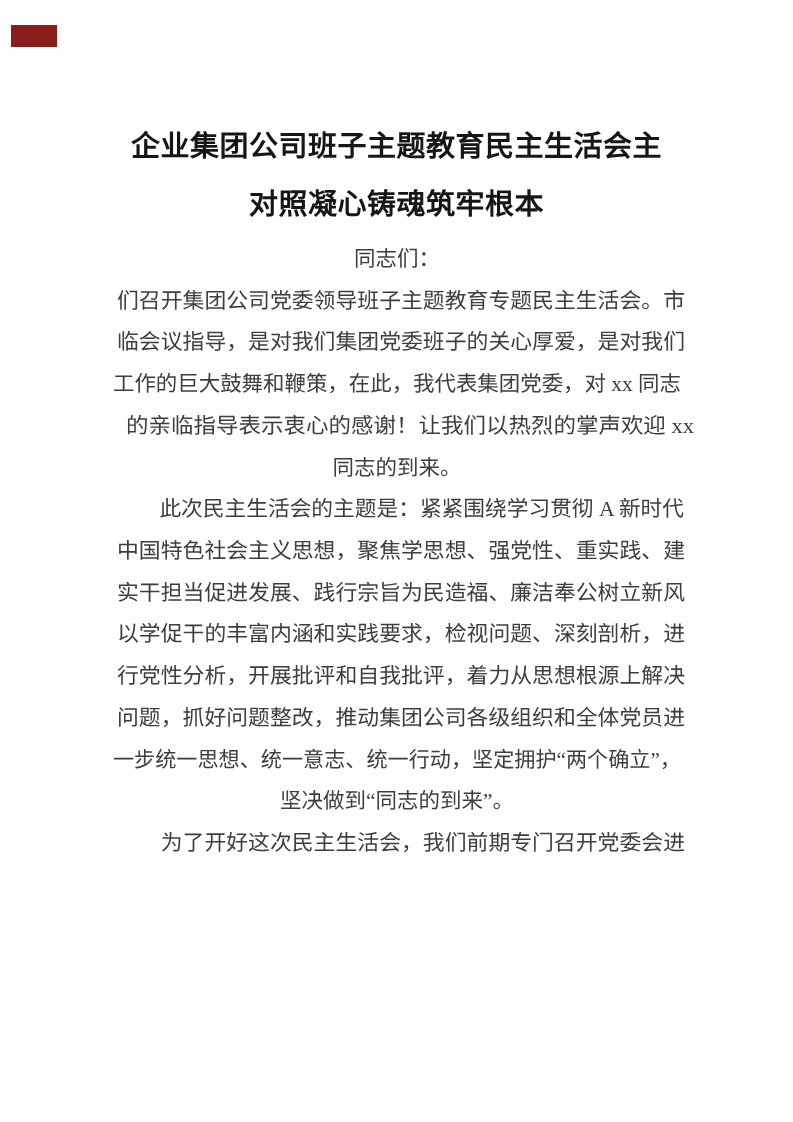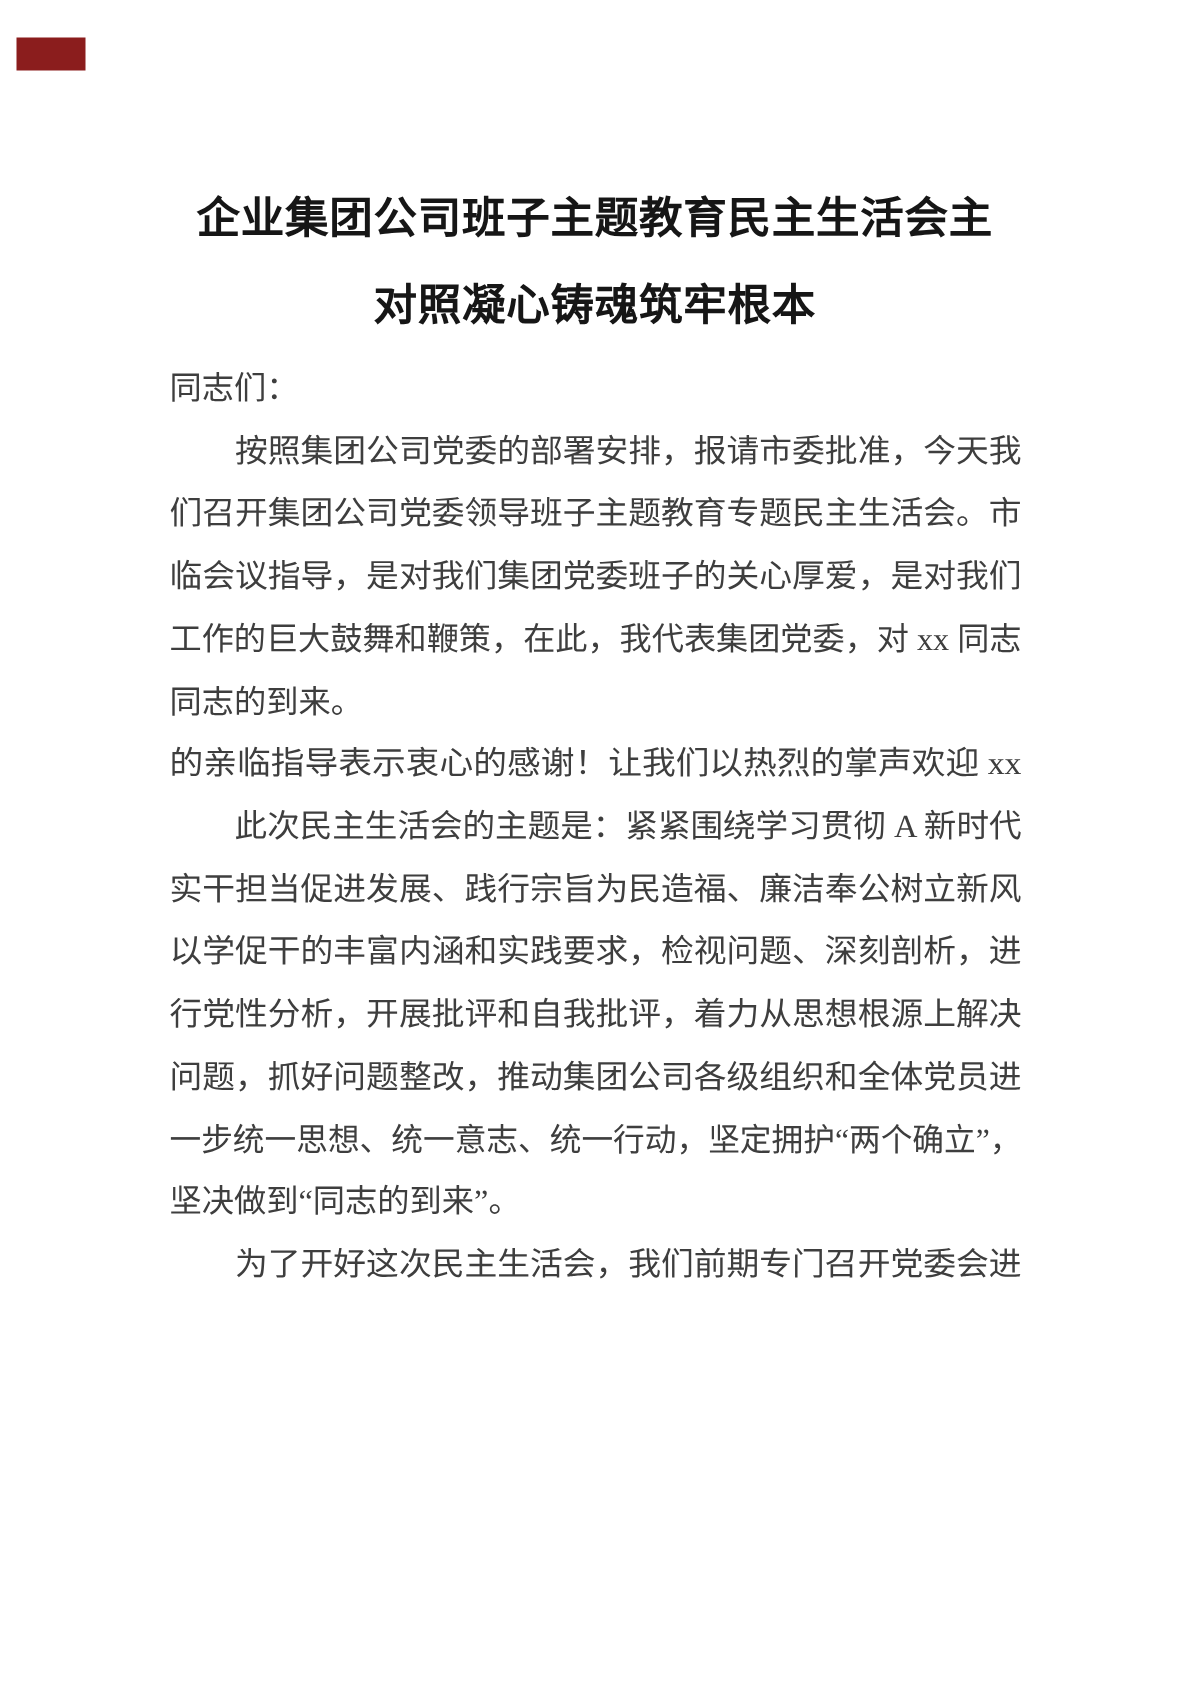--- a/index.html
+++ b/index.html
@@ -42,45 +42,46 @@
     left: 113px;
     width: 568px;
     font-size: 21.5px;
     line-height: 41.72px;
     color: var(--body-color, #3e3e3e);
   }
   .text-line {
     height: 41.72px;
     white-space: nowrap;
     overflow: visible;
+    text-align: center;
   }
   .text-line .inner {
     display: inline-block;
     white-space: nowrap;
     transform-origin: 0 50%;
   }
 </style>
 </head>
 <body>
 
 <div class="page" style="--page-bg: #ffffff; --tag-color: #8b1d1d; --title-color: #161616; --body-color: #3e3e3e;">
   <div class="corner-tag"></div>
   <h1 class="doc-title">
     <div class="title-line">企业集团公司班子主题教育民主生活会主</div>
     <div class="title-line">对照凝心铸魂筑牢根本</div>
   </h1>
   <div class="doc-body" id="doc-body">
       <div class="text-line"><span class="inner">同志们：</span></div>
-      <div class="text-line"><span class="inner" style="transform: scaleX(1.01607);">　　按照集团公司党委的部署安排，报请市委批准，今天我</span></div>
       <div class="text-line"><span class="inner" style="transform: scaleX(1.01607);">们召开集团公司党委领导班子主题教育专题民主生活会。市</span></div>
       <div class="text-line"><span class="inner" style="transform: scaleX(1.01607);">临会议指导，是对我们集团党委班子的关心厚爱，是对我们</span></div>
       <div class="text-line"><span class="inner" style="transform: scaleX(0.996901);">工作的巨大鼓舞和鞭策，在此，我代表集团党委，对 xx 同志</span></div>
+      <div class="text-line"><span class="inner" style="transform: scaleX(1.04625);">的亲临指导表示衷心的感谢！让我们以热烈的掌声欢迎 xx</span></div>
       <div class="text-line"><span class="inner">同志的到来。</span></div>
-      <div class="text-line"><span class="inner" style="transform: scaleX(1.04625);">的亲临指导表示衷心的感谢！让我们以热烈的掌声欢迎 xx</span></div>
       <div class="text-line"><span class="inner" style="transform: scaleX(1.00961);">　　此次民主生活会的主题是：紧紧围绕学习贯彻 A 新时代</span></div>
+      <div class="text-line"><span class="inner" style="transform: scaleX(1.01607);">中国特色社会主义思想，聚焦学思想、强党性、重实践、建</span></div>
       <div class="text-line"><span class="inner" style="transform: scaleX(1.01607);">实干担当促进发展、践行宗旨为民造福、廉洁奉公树立新风</span></div>
       <div class="text-line"><span class="inner" style="transform: scaleX(1.01607);">以学促干的丰富内涵和实践要求，检视问题、深刻剖析，进</span></div>
       <div class="text-line"><span class="inner" style="transform: scaleX(1.01607);">行党性分析，开展批评和自我批评，着力从思想根源上解决</span></div>
       <div class="text-line"><span class="inner" style="transform: scaleX(1.01607);">问题，抓好问题整改，推动集团公司各级组织和全体党员进</span></div>
       <div class="text-line"><span class="inner" style="transform: scaleX(0.98254);">一步统一思想、统一意志、统一行动，坚定拥护“两个确立”，</span></div>
       <div class="text-line"><span class="inner">坚决做到“同志的到来”。</span></div>
       <div class="text-line"><span class="inner" style="transform: scaleX(1.01607);">　　为了开好这次民主生活会，我们前期专门召开党委会进</span></div>
     </div>
 </div>
 

